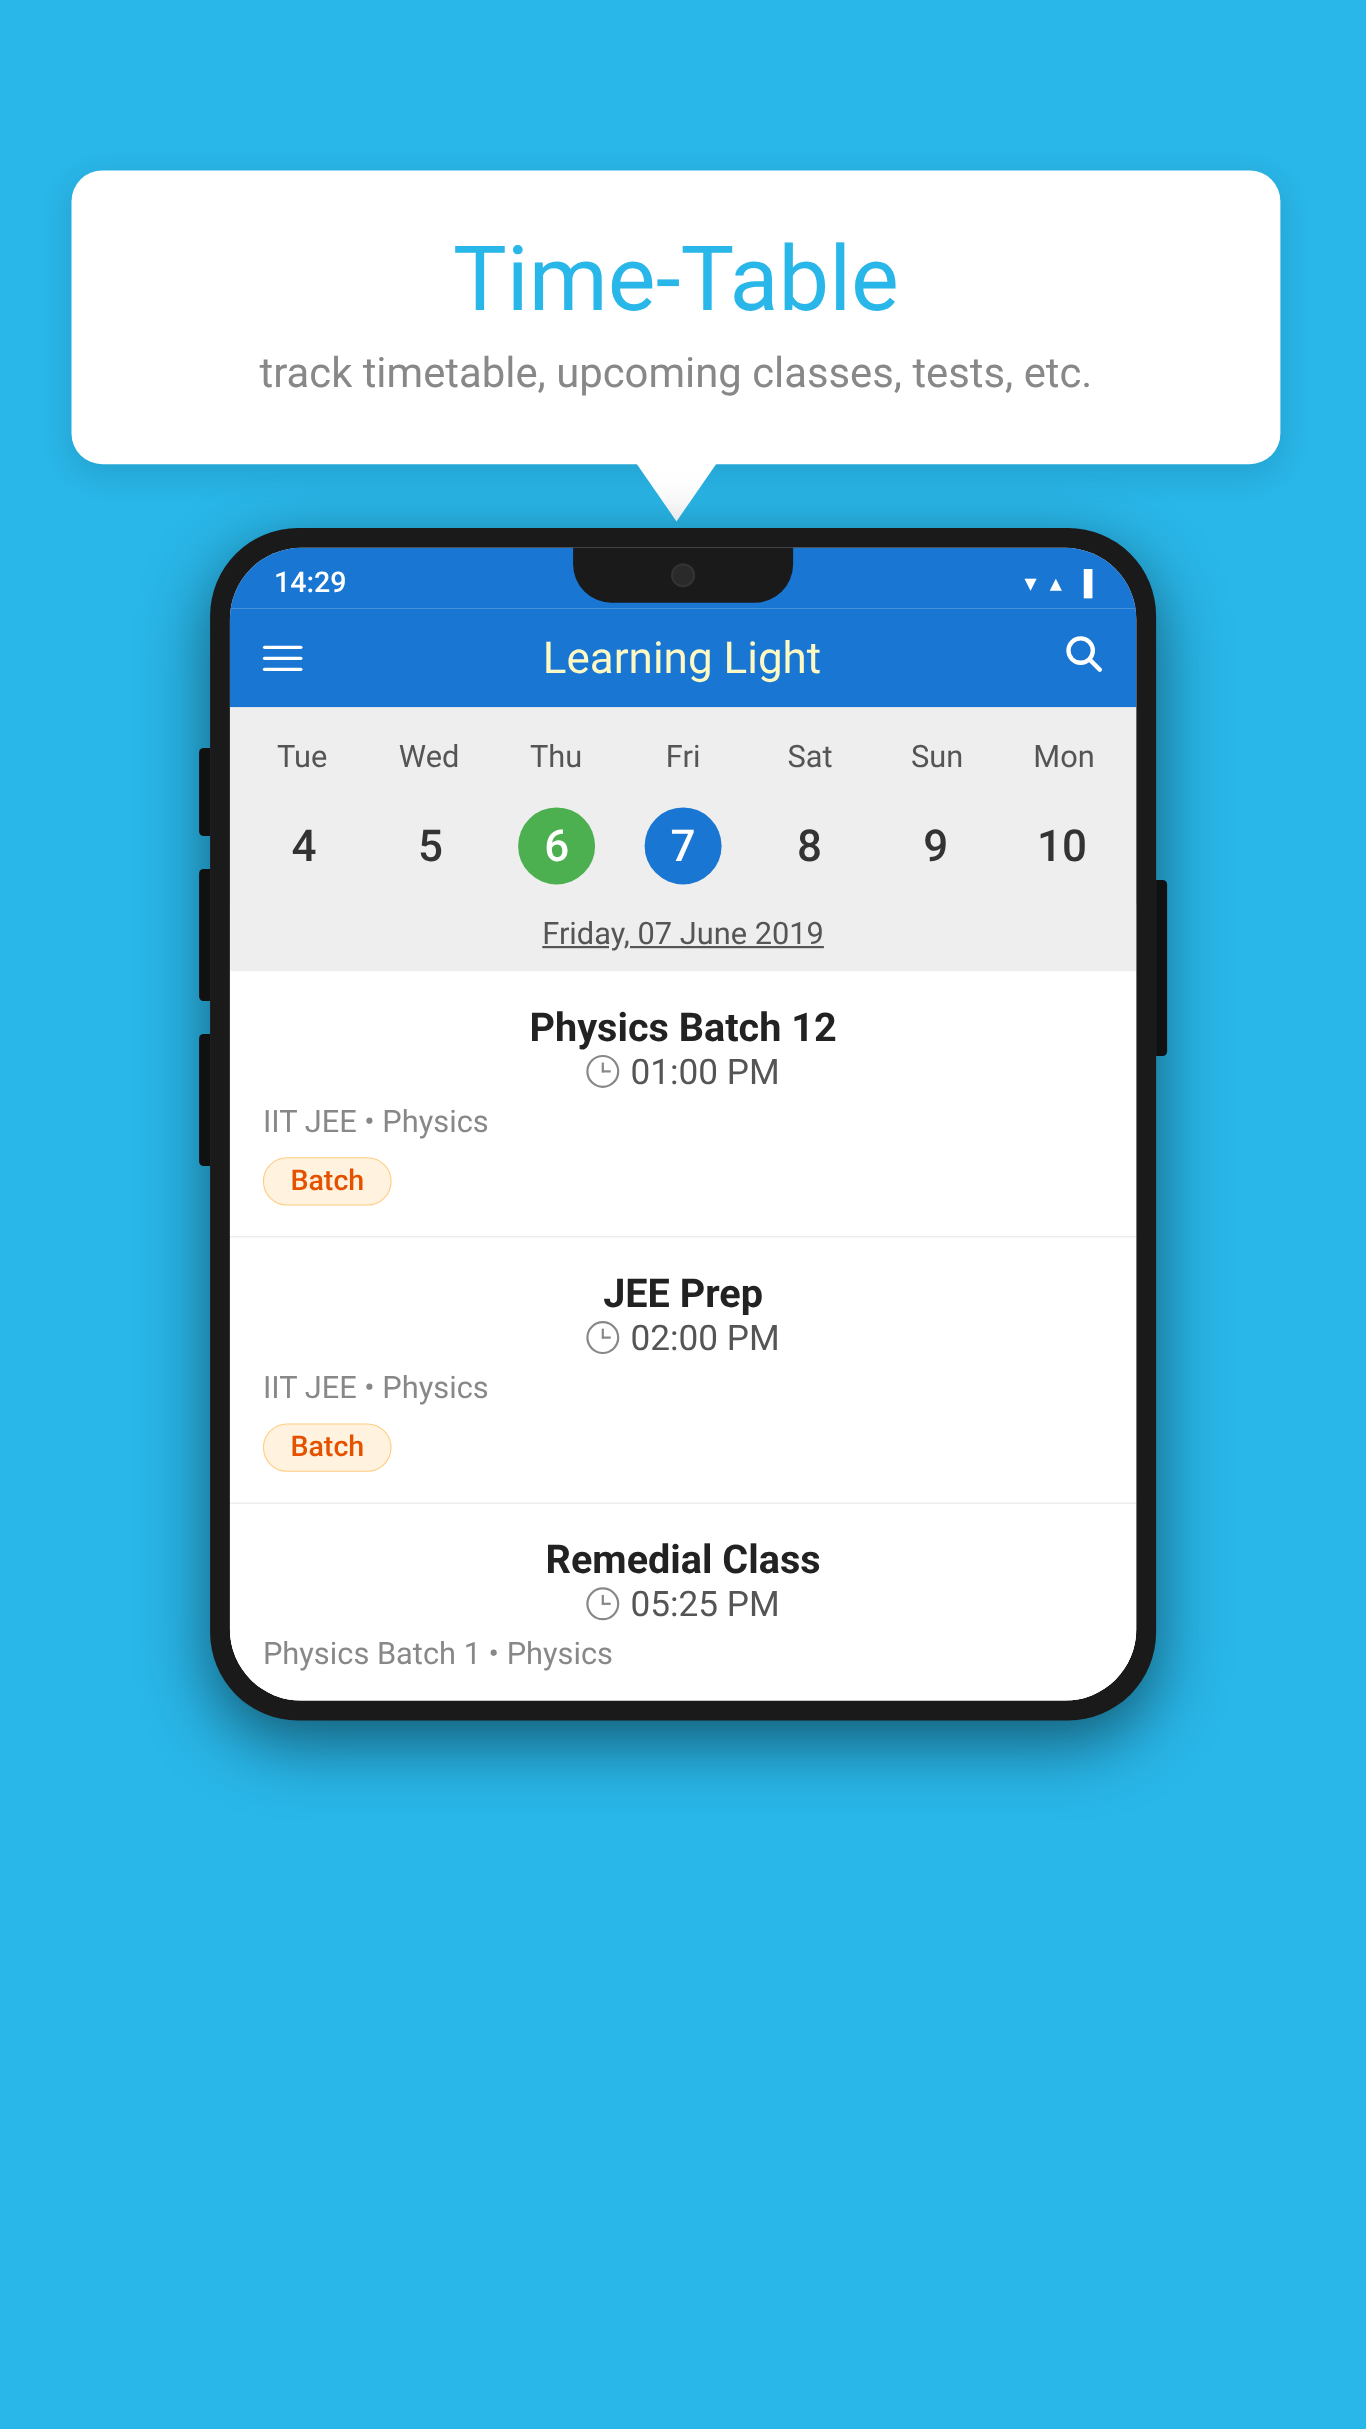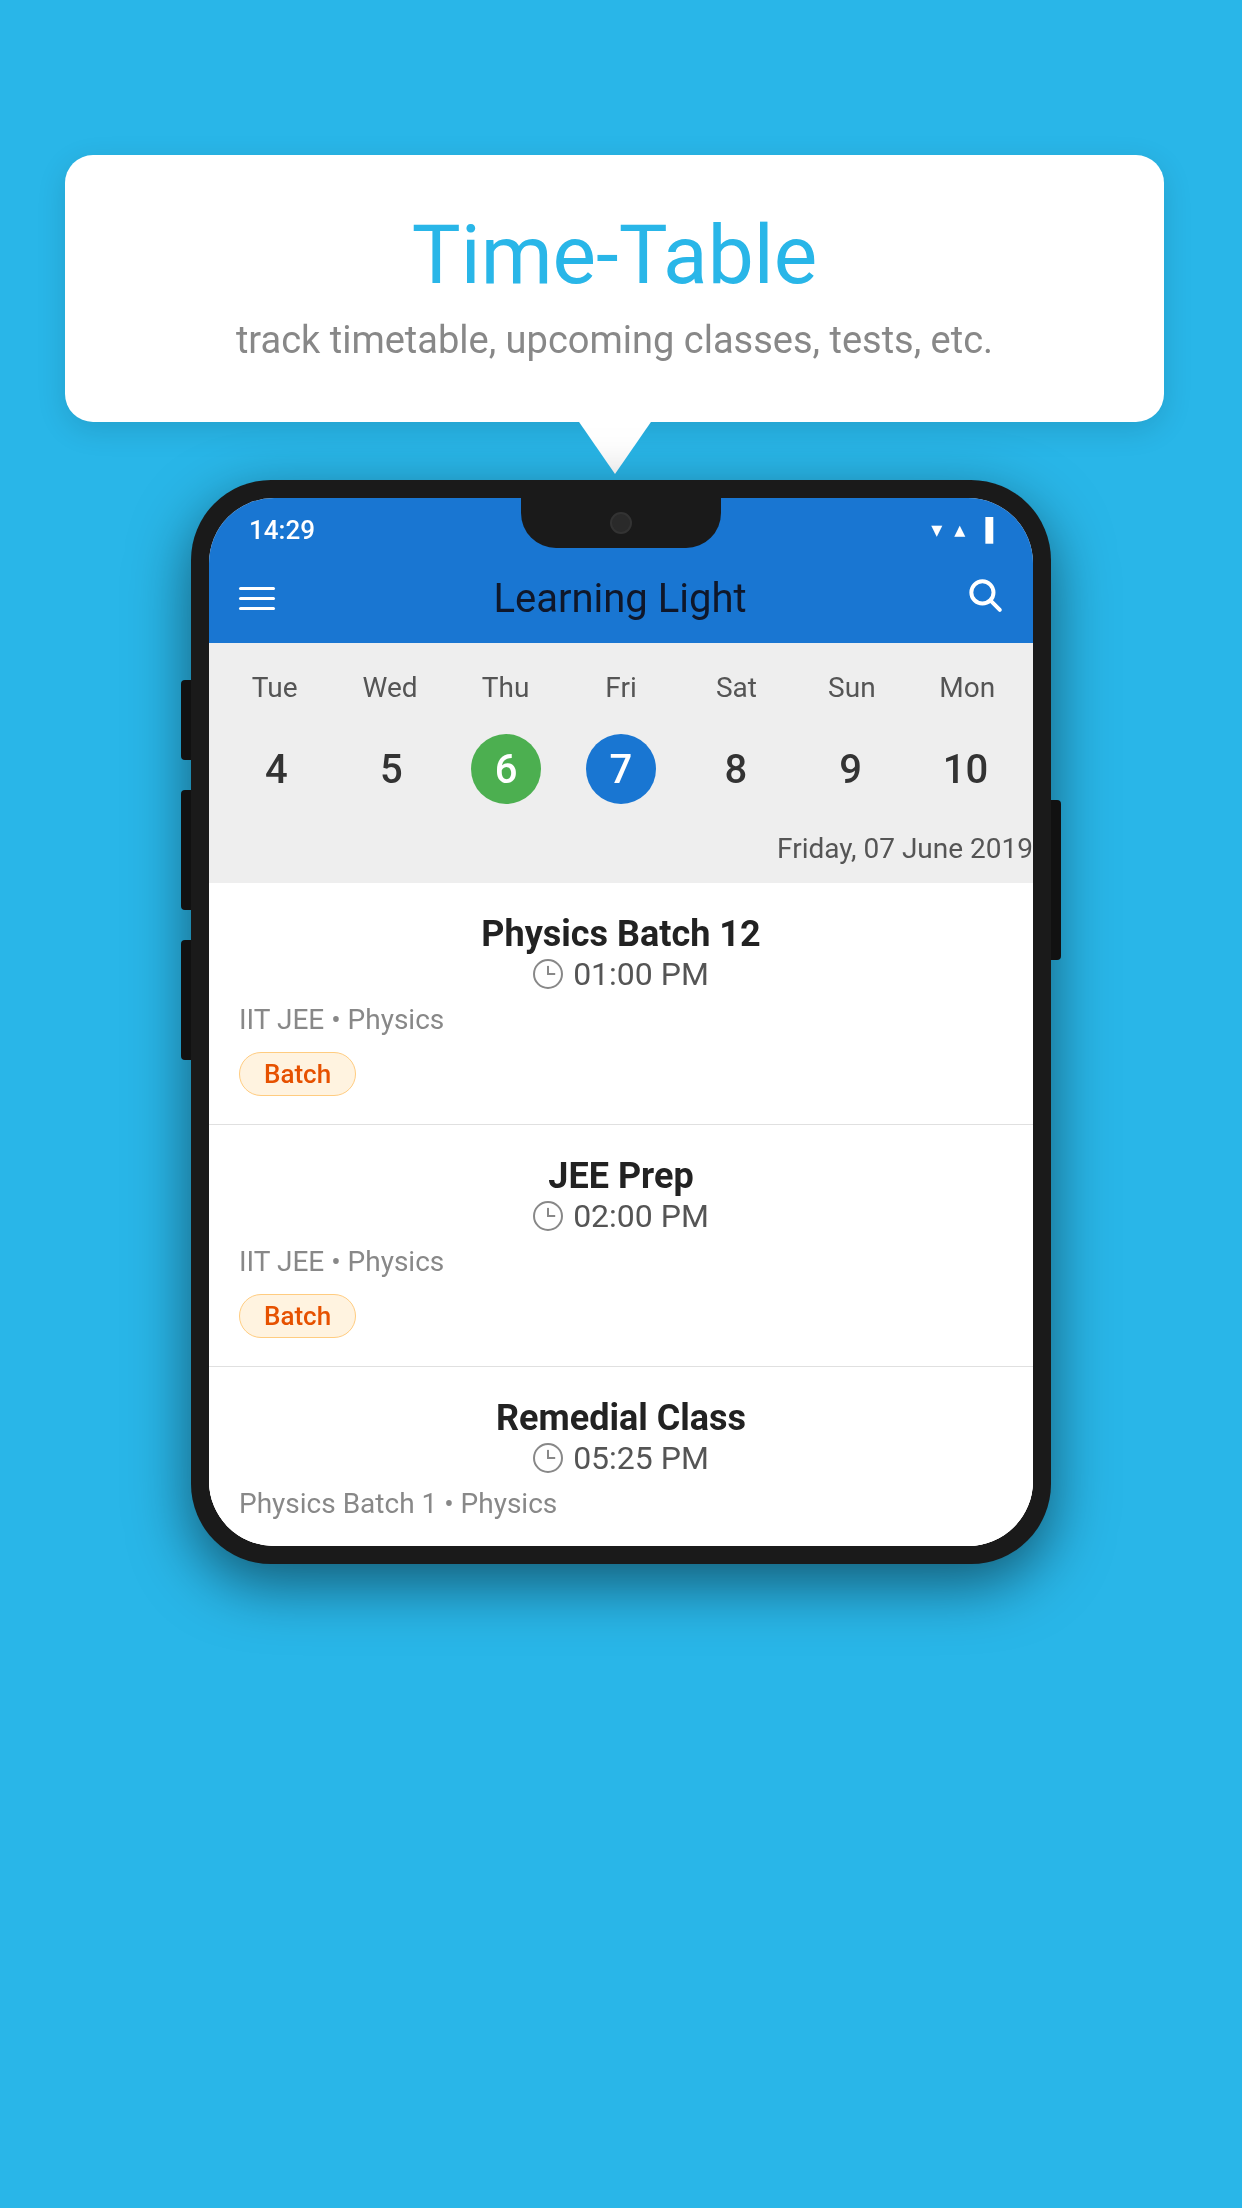--- a/index.html
+++ b/index.html
@@ -195,21 +195,21 @@
     }
 
     .hamburger-line {
       width: 36px;
       height: 3px;
       background: white;
       border-radius: 2px;
     }
 
     .app-title {
-      color: #0f172a;
+      color: #fef9c3;
       font-size: 40px;
       font-weight: 400;
       flex: 1;
       text-align: center;
     }
 
     .search-icon-btn {
       color: white;
       font-size: 38px;
       cursor: pointer;
@@ -266,25 +266,26 @@
       background: #4CAF50;
       color: white;
     }
 
     .date-num.selected {
       background: #1976D2;
       color: white;
     }
 
     .calendar-date-label {
-      text-align: right;
+      text-align: center;
       font-size: 28px;
       color: #555;
       padding: 10px 0 18px;
       background: #eeeeee;
+      text-decoration: underline;
     }
 
     
     .schedule-list {
       background: white;
     }
 
     .schedule-item {
       background: white;
       padding: 30px 30px 28px;

